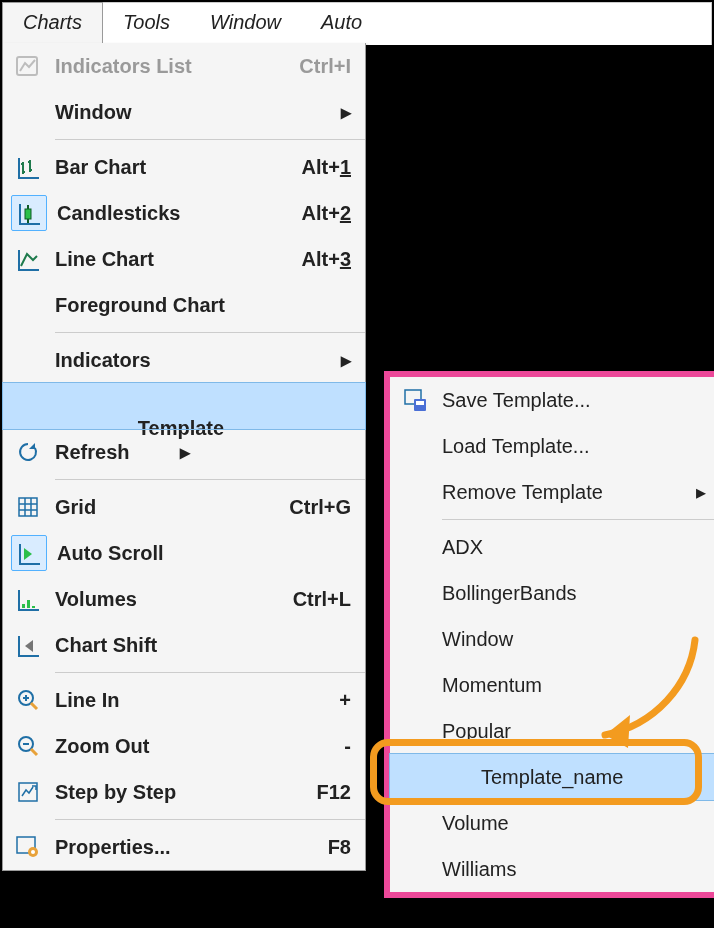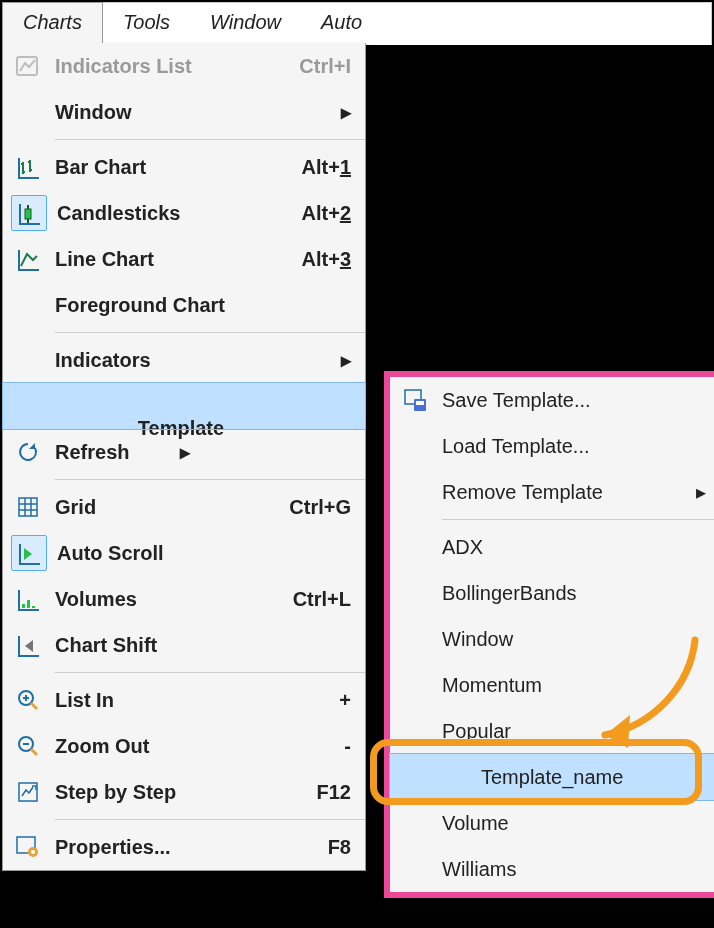--- a/index.html
+++ b/index.html
@@ -181,21 +181,21 @@
 
     <div class="row">
       <span class="ic">
         <svg width="26" height="26">
             <circle cx="11" cy="11" r="7" fill="none" stroke="#1f6fa6" stroke-width="2"></circle>
             <line x1="16" y1="16" x2="22" y2="22" stroke="#e8a23a" stroke-width="3"></line>
             <line x1="8" y1="11" x2="14" y2="11" stroke="#1f6fa6" stroke-width="2"></line>
             <line x1="11" y1="8" x2="11" y2="14" stroke="#1f6fa6" stroke-width="2"></line>
           </svg>
       </span>
-      <span class="lab">List In</span>
+      <span class="lab">Line In</span>
       <span class="sc">+</span>
     </div>
 
     <div class="row">
       <span class="ic">
         <svg width="26" height="26">
             <circle cx="11" cy="11" r="7" fill="none" stroke="#1f6fa6" stroke-width="2"></circle>
             <line x1="16" y1="16" x2="22" y2="22" stroke="#e8a23a" stroke-width="3"></line>
             <line x1="8" y1="11" x2="14" y2="11" stroke="#1f6fa6" stroke-width="2"></line>
           </svg>

